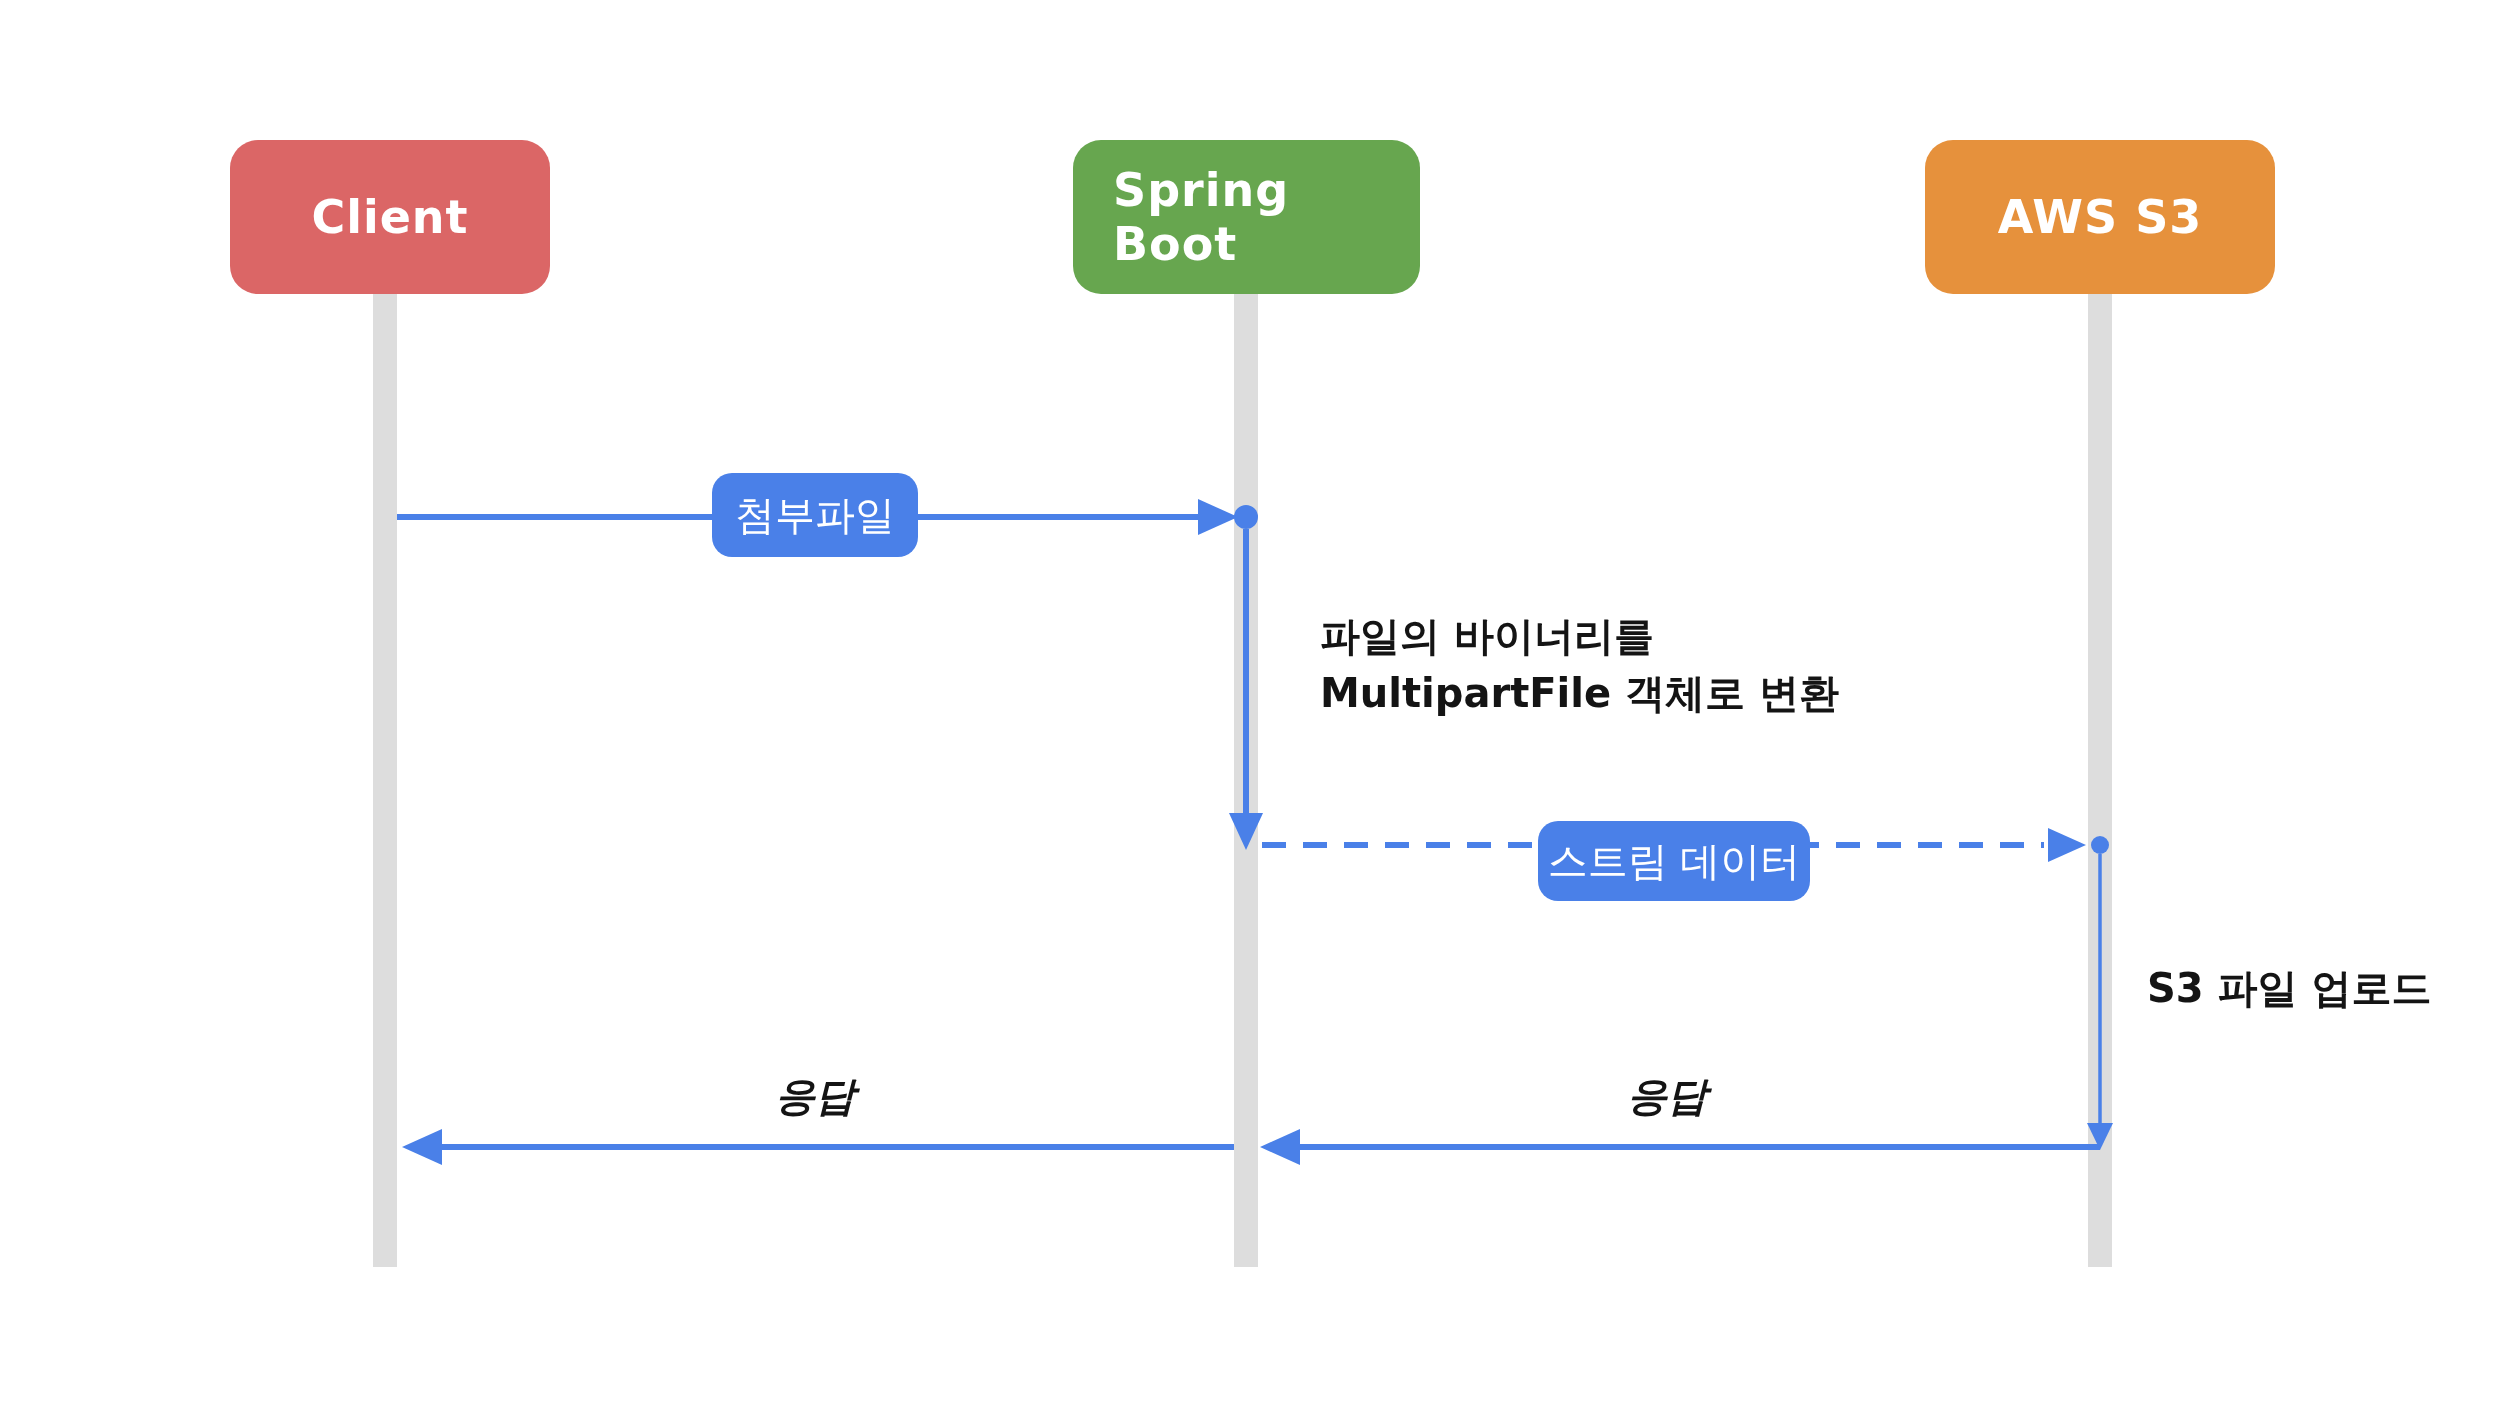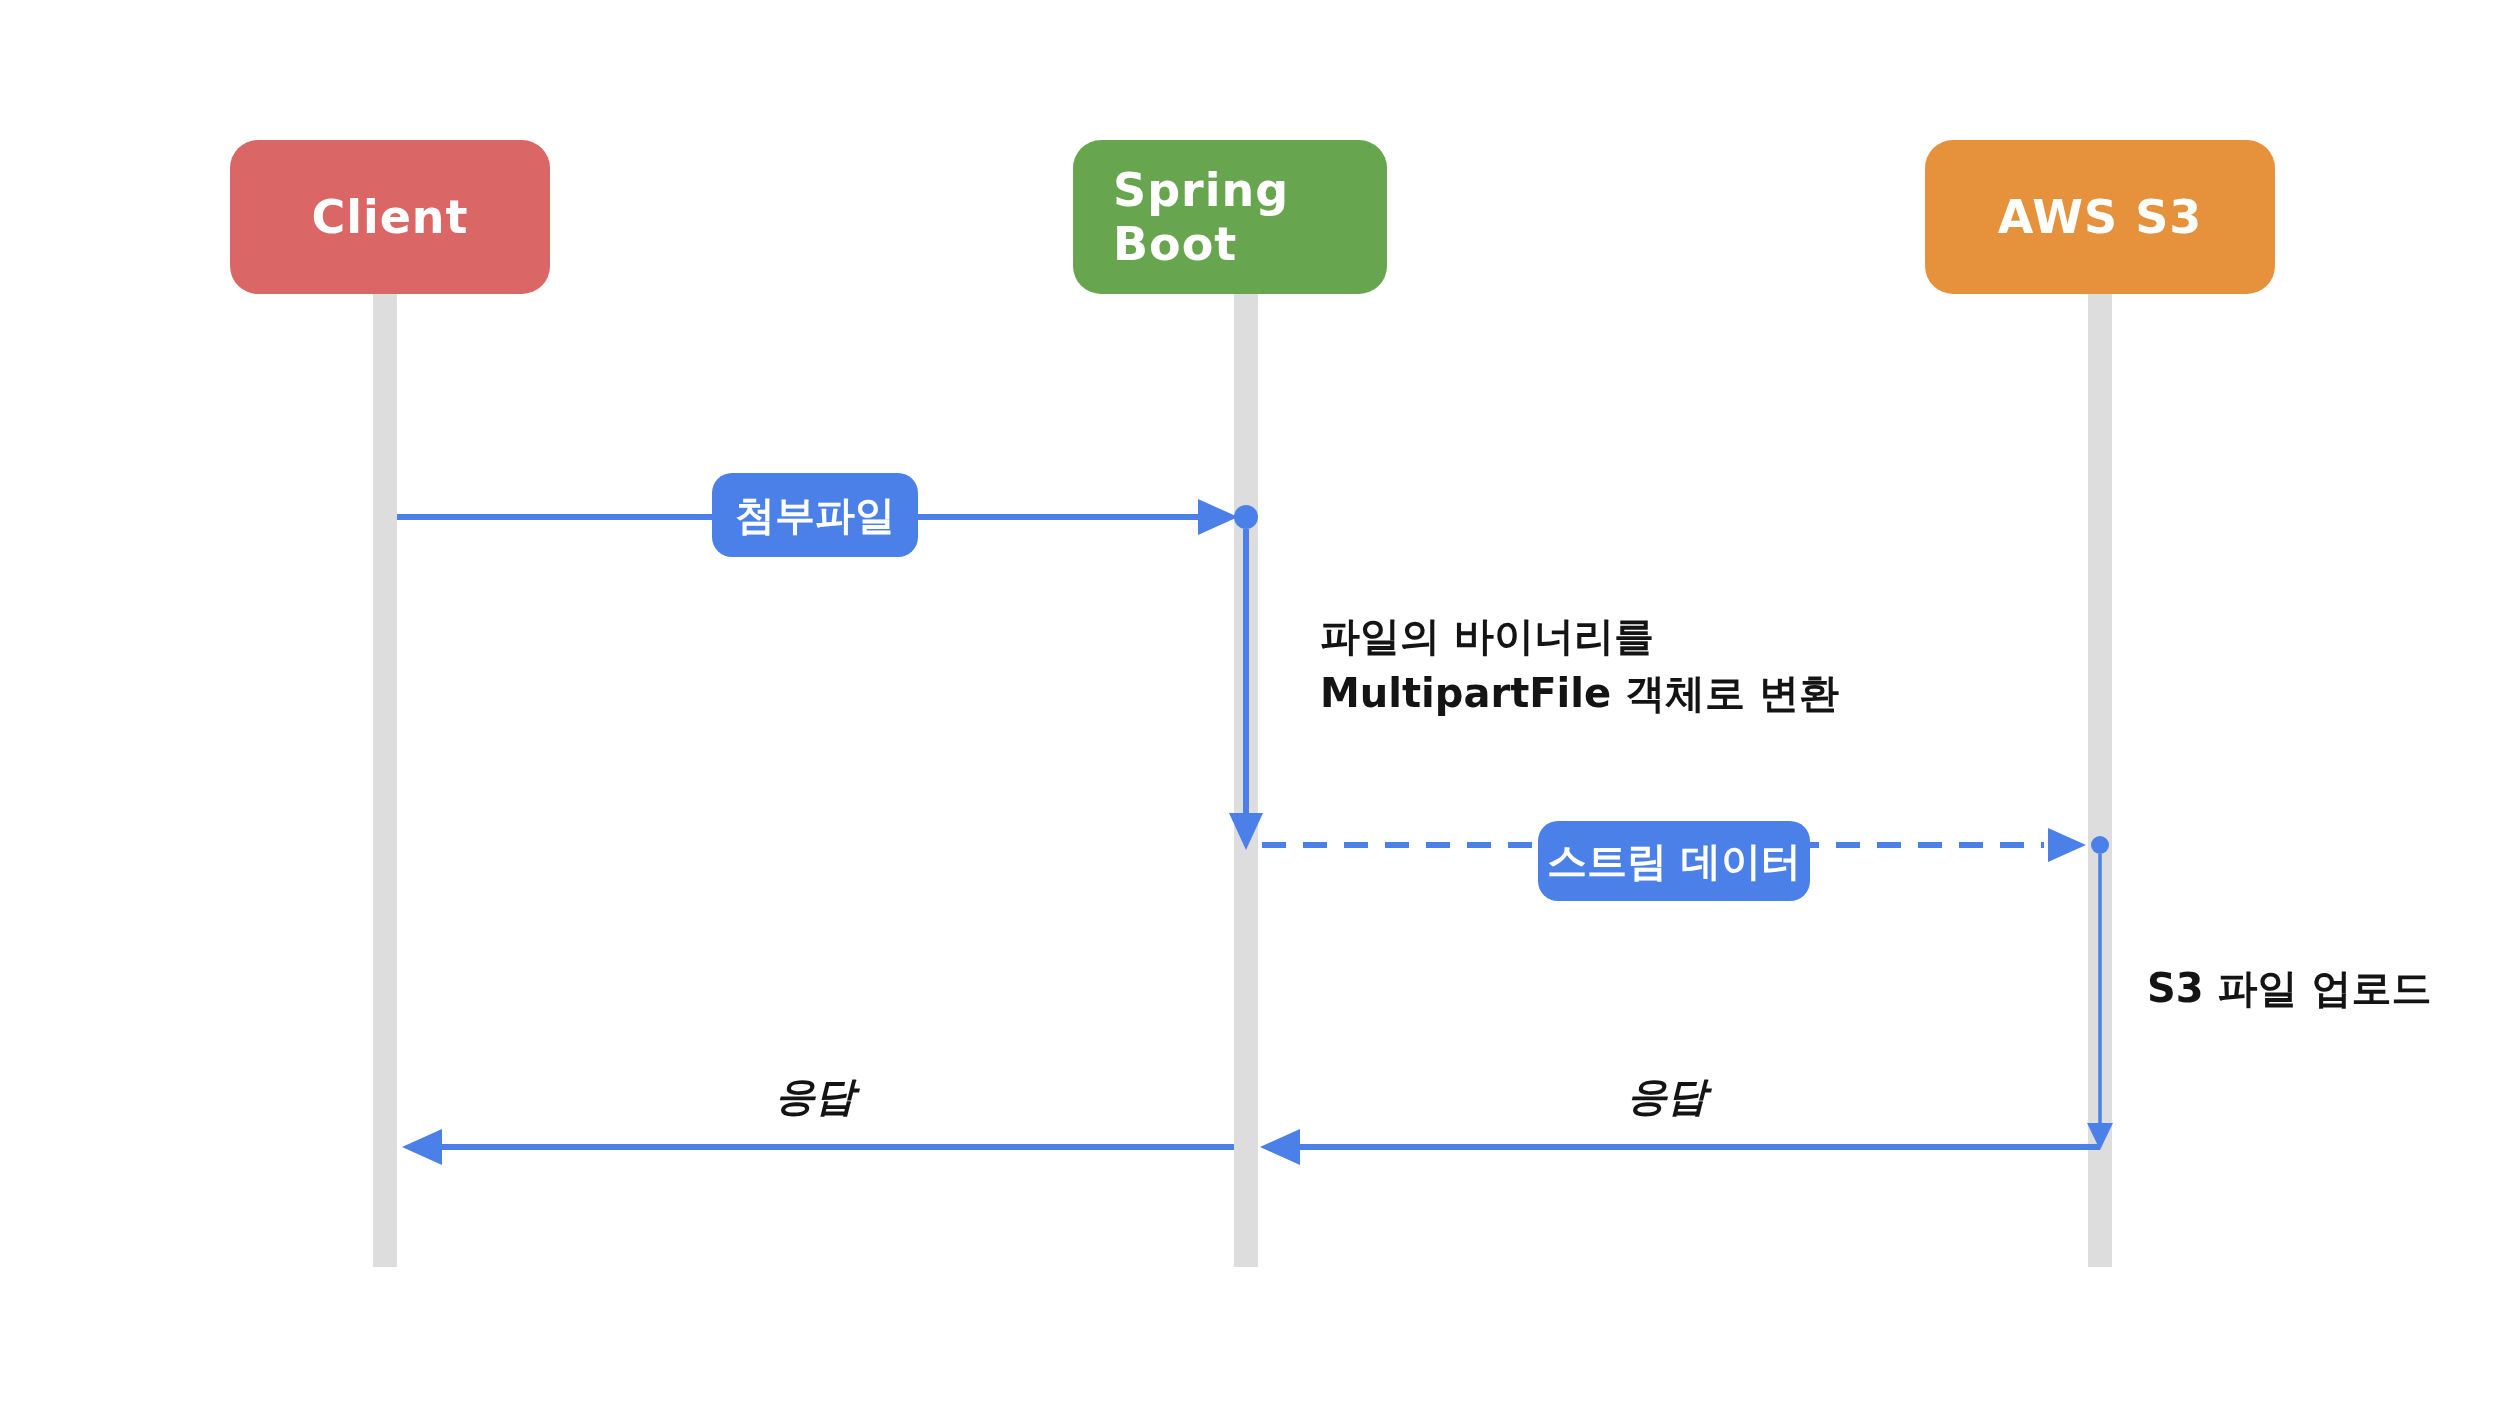--- a/index.html
+++ b/index.html
@@ -31,26 +31,26 @@
   .wires line.thin{stroke-width:3.5;}
   .wires line.dashed{stroke-dasharray:24 17;}
   .wires polygon, .wires circle{fill:var(--accent);stroke:none;}
   .actor{
     position:absolute;top:140px;height:154px;border-radius:28px;
     display:flex;align-items:center;justify-content:center;
     color:var(--actor-text);font-size:46px;font-weight:700;
     letter-spacing:1px;z-index:3;
   }
   .actor.client{left:230px;width:320px;background:var(--client);}
-  .actor.spring{left:1073px;width:314px;background:var(--spring);padding-left:40px;}
+  .actor.spring{left:1073px;width:347px;background:var(--spring);padding-left:40px;}
   .actor.s3{left:1925px;width:350px;background:var(--s3);text-align:center;}
   .pill{
     position:absolute;background:var(--accent);border-radius:20px;
     display:flex;align-items:center;justify-content:center;
-    color:#FFFFFF;font-size:40px;font-weight:700;z-index:4;
+    color:#FFFFFF;font-size:40px;font-weight:400;z-index:4;
     white-space:nowrap;
   }
   .pill.attachment{left:712px;top:473px;width:206px;height:84px;}
   .pill.stream{left:1538px;top:805px;width:272px;height:80px;margin-top:16px;}
   .note{
     position:absolute;color:var(--note-text);font-size:40px;font-weight:700;
     z-index:4;white-space:pre-line;line-height:57px;
   }
   .note.convert{left:1320px;top:608px;}
   .note.s3-upload{left:2147px;top:960px;white-space:nowrap;}

